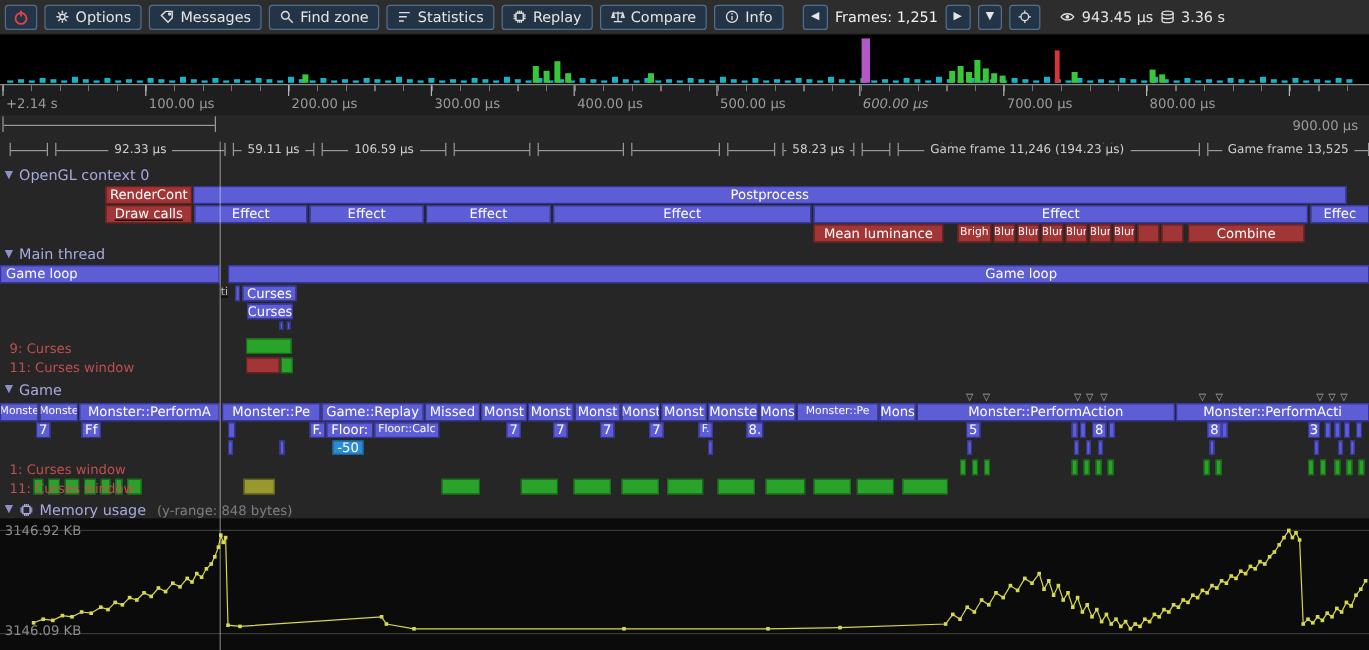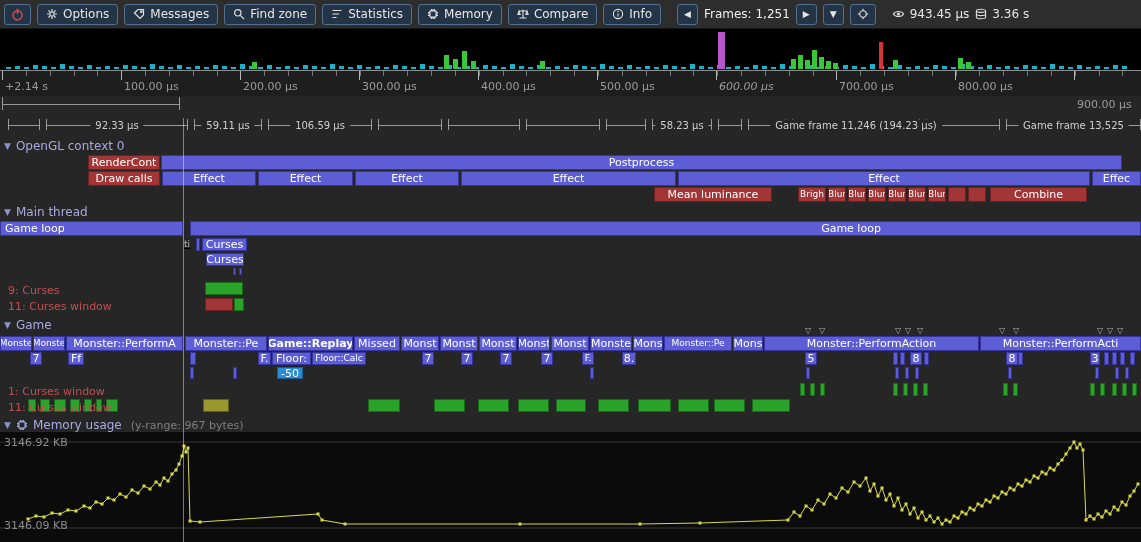--- a/index.html
+++ b/index.html
@@ -115,21 +115,21 @@
       <svg width="12" height="12" viewBox="0 0 12 12" stroke="#dfdfdf" fill="none" stroke-width="1.2">
         <path d="M1.5 2.5h9M1.5 6h6.5M1.5 9.5h4"></path>
       </svg>
       <span>Statistics</span>
     </button>
     <button class="tbtn">
       <svg width="12" height="12" viewBox="0 0 12 12" stroke="#dfdfdf" fill="none" stroke-width="1.1">
         <rect x="3" y="3" width="6" height="6"></rect>
           <path d="M4.5 1v2M6 1v2M7.5 1v2M4.5 9v2M6 9v2M7.5 9v2M1 4.5h2M1 6h2M1 7.5h2M9 4.5h2M9 6h2M9 7.5h2"></path>
       </svg>
-      <span>Memory</span>
+      <span>Replay</span>
     </button>
     <button class="tbtn">
       <svg width="12" height="12" viewBox="0 0 12 12" stroke="#dfdfdf" fill="none" stroke-width="1.1">
         <path d="M6 1.5V10M2.5 10h7M2 3h8M2 3L0.9 6.4h2.2L2 3zM10 3L8.9 6.4h2.2L10 3z"></path>
       </svg>
       <span>Compare</span>
     </button>
     <button class="tbtn">
       <svg width="12" height="12" viewBox="0 0 12 12" stroke="#dfdfdf" fill="none" stroke-width="1.1">
         <circle cx="6" cy="6" r="4.6"></circle>
@@ -411,21 +411,21 @@
   <div id="zones">
       <div class="zrow" style="top: 155px; height: 15px;">
         <div class="zone red" style="left: 88px; width: 72px;">
           <span>RenderCont</span>
         </div>
         <div class="zone purple" style="left: 161px; width: 961px;">
           <span>Postprocess</span>
         </div>
       </div>
       <div class="zrow" style="top: 171px; height: 15px;">
-        <div class="zone red" style="left: 88px; width: 72px;">
+        <div class="zone red" style="left: 88px; width: 72px; text-decoration: underline;">
           <span>Draw calls</span>
         </div>
         <div class="zone purple" style="left: 162px; width: 94px;">
           <span>Effect</span>
         </div>
         <div class="zone purple" style="left: 258px; width: 95px;">
           <span>Effect</span>
         </div>
         <div class="zone purple" style="left: 355px; width: 104px;">
           <span>Effect</span>
@@ -434,21 +434,21 @@
           <span>Effect</span>
         </div>
         <div class="zone purple" style="left: 678px; width: 412px;">
           <span>Effect</span>
         </div>
         <div class="zone purple" style="left: 1092px; width: 49px;">
           <span>Effec</span>
         </div>
       </div>
       <div class="zrow" style="top: 187px; height: 15px;">
-        <div class="zone red" style="left: 654px; width: 118px;">
+        <div class="zone red" style="left: 678px; width: 108px;">
           <span>Mean luminance</span>
         </div>
         <div class="zone red" style="left: 798px; width: 28px;">
           <span style="font-size: 9px;">Brigh</span>
         </div>
         <div class="zone red" style="left: 828px; width: 18px;">
           <span style="font-size: 9px;">Blur</span>
         </div>
         <div class="zone red" style="left: 848px; width: 18px;">
           <span style="font-size: 9px;">Blur</span>
@@ -510,21 +510,21 @@
         </div>
         <div class="zone purple" style="left: 33px; width: 32px;">
           <span style="font-size: 9px;">Monste</span>
         </div>
         <div class="zone purple" style="left: 66px; width: 117px;">
           <span>Monster::PerformA</span>
         </div>
         <div class="zone purple" style="left: 185px; width: 82px;">
           <span>Monster::Pe</span>
         </div>
-        <div class="zone purple" style="left: 268px; width: 85px; font-weight: bold;">
+        <div class="zone purple" style="left: 268px; width: 85px;">
           <span>Game::Replay</span>
         </div>
         <div class="zone purple" style="left: 354px; width: 46px;">
           <span>Missed</span>
         </div>
         <div class="zone purple" style="left: 401px; width: 38px;">
           <span>Monst</span>
         </div>
         <div class="zone purple" style="left: 440px; width: 38px;">
           <span>Monst</span>
@@ -668,21 +668,21 @@
     </div>
 
   <div class="mem-bg"></div>
   <div class="sec-header" style="top:418px">
     <span class="tri">▼</span>
     <svg width="12" height="12" viewBox="0 0 12 12" stroke="#a9a9e2" fill="none" stroke-width="1.1">
       <rect x="3" y="3" width="6" height="6"></rect>
         <path d="M4.5 1v2M6 1v2M7.5 1v2M4.5 9v2M6 9v2M7.5 9v2M1 4.5h2M1 6h2M1 7.5h2M9 4.5h2M9 6h2M9 7.5h2"></path>
     </svg>
     <span class="sec-title">Memory usage</span>
-    <span class="sec-range">(y-range: 967 bytes)</span>
+    <span class="sec-range">(y-range: 848 bytes)</span>
   </div>
   <svg id="memsvg" width="1141" height="100">
       <line x1="0" x2="1141" y1="9" y2="9" class="memgrid"></line>
       <line x1="0" x2="1141" y1="95" y2="95" class="memgrid"></line>
       <polyline points="28,86 36,83 44,84 52,80 60,81 68,77 76,78 84,73 90,75 96,69 102,71 108,65 114,67 120,61 126,64 132,57 138,60 144,53 150,56 156,49 160,52 164,45 168,48 172,41 176,37 179,31 182,23 184,13 186,19 188,15 190,88 200,89 318,81 322,87 345,91 520,91 640,91 700,90 788,87 794,79 800,83 806,73 812,77 818,67 824,71 830,61 836,65 842,55 848,59 854,49 860,53 866,45 870,58 874,51 878,63 882,55 886,67 890,61 894,73 898,65 902,77 906,71 910,81 914,75 918,85 922,79 926,87 930,83 934,89 938,85 942,91 946,87 950,89 954,83 958,85 962,79 966,81 970,75 974,77 978,71 982,73 986,67 990,69 994,63 998,65 1002,59 1006,61 1010,55 1014,57 1018,51 1022,53 1026,47 1030,49 1034,43 1038,45 1042,39 1046,41 1050,35 1054,37 1058,31 1062,27 1066,21 1070,15 1074,9 1077,15 1080,11 1083,17 1086,87 1090,83 1094,86 1098,81 1102,84 1106,78 1110,81 1114,74 1118,77 1122,69 1126,72 1130,63 1134,58 1138,51" class="memline"></polyline>
       <rect x="26.5" y="84.5" width="3" height="3" class="mempt"></rect>
       <rect x="34.5" y="81.5" width="3" height="3" class="mempt"></rect>
       <rect x="42.5" y="82.5" width="3" height="3" class="mempt"></rect>
       <rect x="50.5" y="78.5" width="3" height="3" class="mempt"></rect>
       <rect x="58.5" y="79.5" width="3" height="3" class="mempt"></rect>

